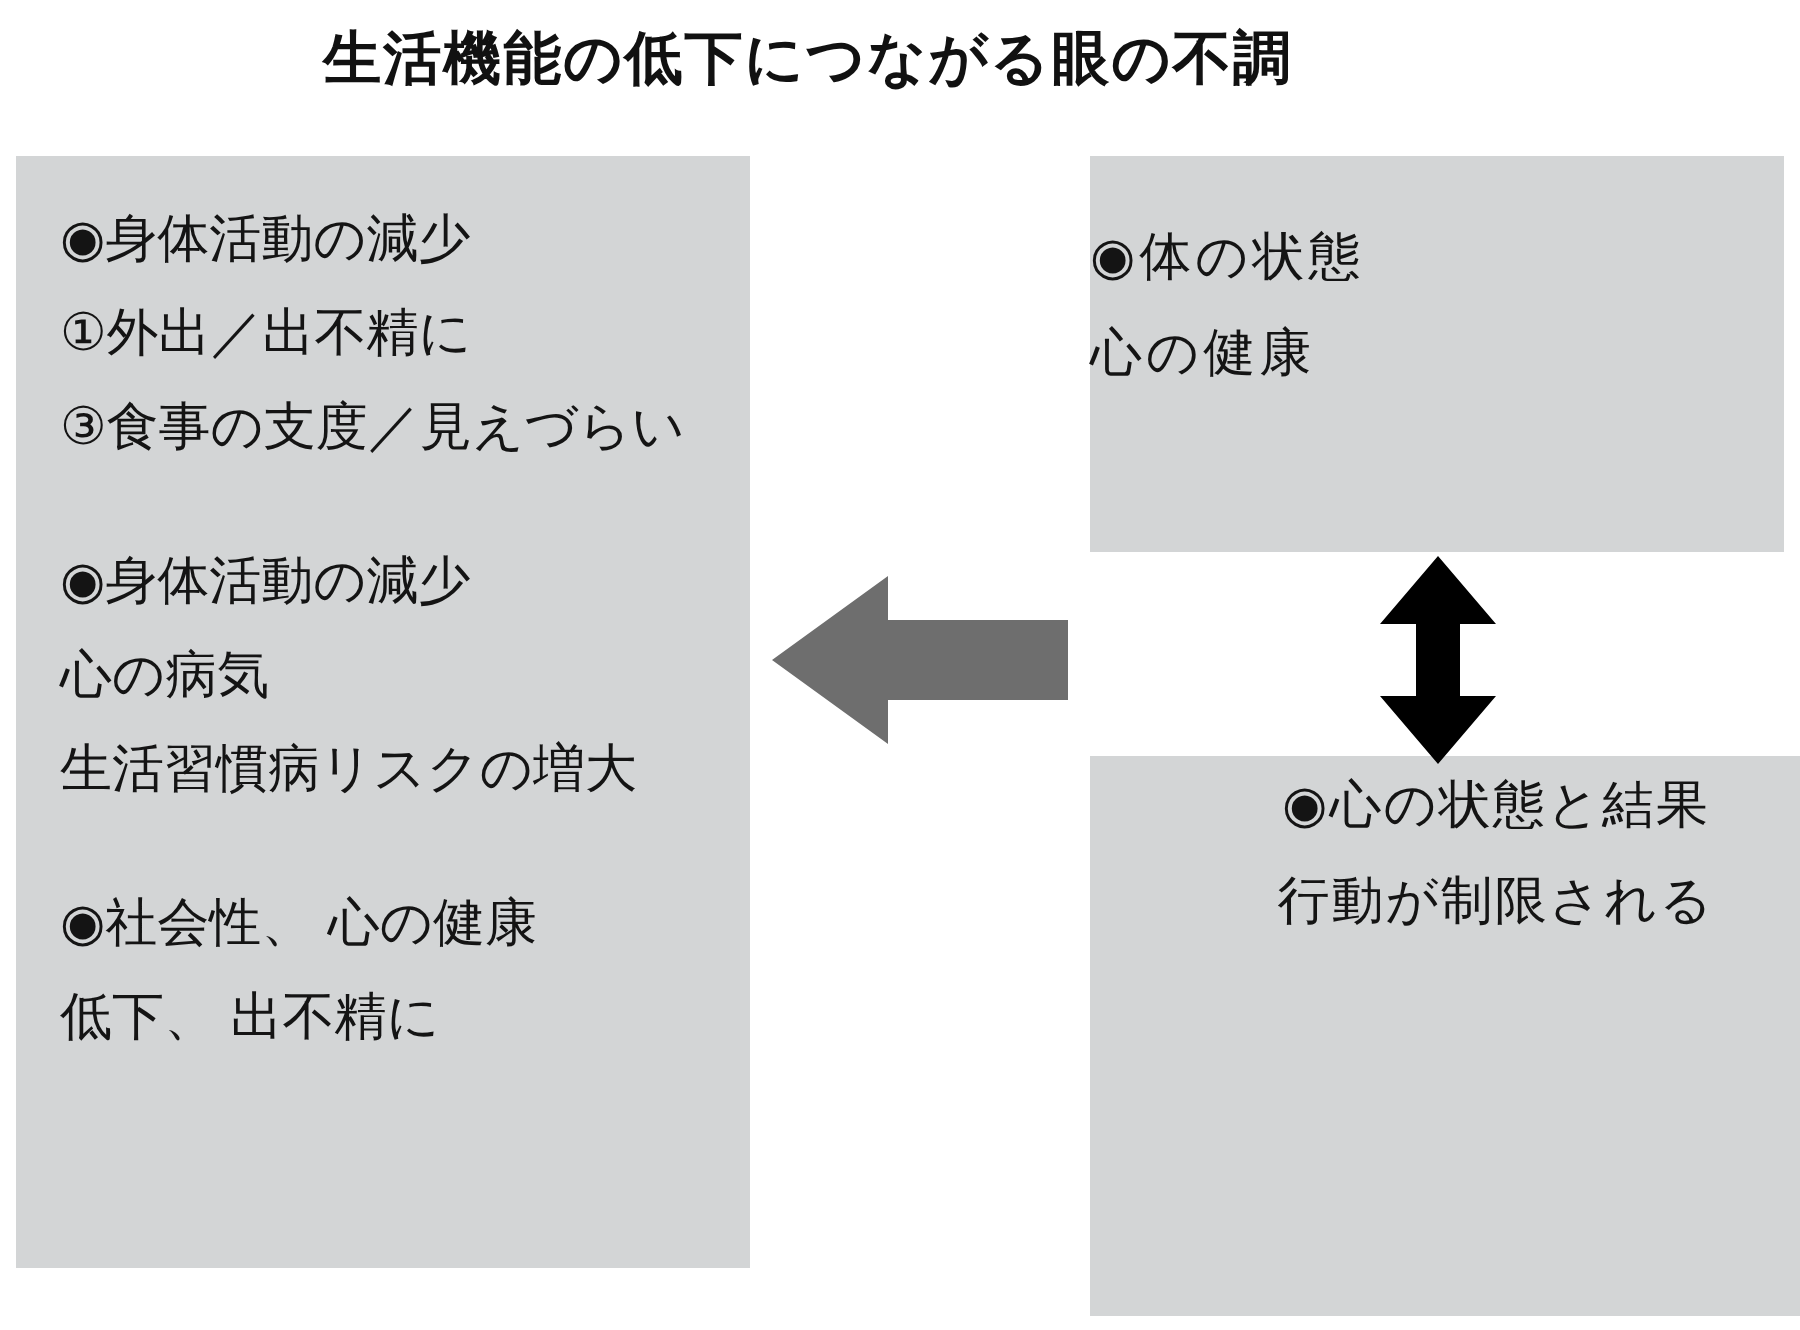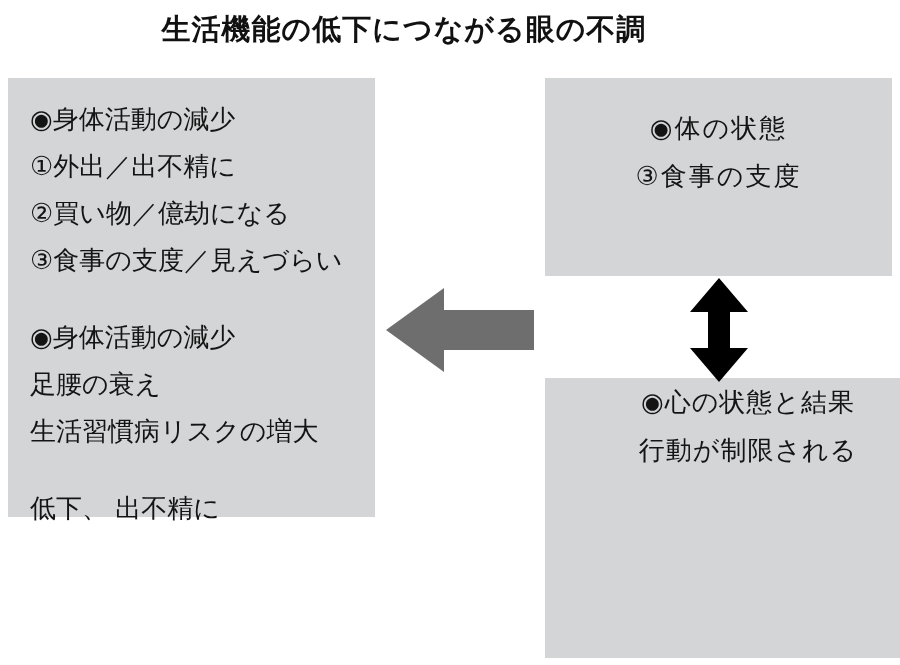--- a/index.html
+++ b/index.html
@@ -32,21 +32,21 @@
     position: absolute;
     background: #d3d5d6;
     box-sizing: border-box;
   }
 
   
   #left-panel {
     left: 8px;
     top: 78px;
     width: 367px;
-    height: 439px;
+    height: 556px;
     padding: 18px 0 0 22px;
   }
   #left-panel .line {
     font-size: 26px;
     line-height: 47px;
     white-space: nowrap;
     color: #141414;
   }
   #left-panel .gap {
     height: 30px;
@@ -56,21 +56,21 @@
   #right-top-panel {
     left: 545px;
     top: 78px;
     width: 347px;
     height: 198px;
     padding-top: 26px;
   }
   #right-top-panel .line {
     font-size: 26px;
     line-height: 48px;
-    text-align: center;
+    text-align: left;
     letter-spacing: 2px;
     color: #141414;
   }
 
   
   #right-bottom-panel {
     left: 545px;
     top: 378px;
     width: 406px;
     height: 280px;
@@ -100,33 +100,33 @@
   }
 </style>
 </head>
 <body>
 
 <div id="title">生活機能の低下につながる眼の不調</div>
 
 <div class="panel" id="left-panel">
   <div class="line">◉身体活動の減少</div>
   <div class="line">①外出／出不精に</div>
-  <div class="line">②買い物／億劫になる</div>
   <div class="line">③食事の支度／見えづらい</div>
   <div class="gap"></div>
   <div class="line">◉身体活動の減少</div>
-  <div class="line">足腰の衰え</div>
+  <div class="line">心の病気</div>
   <div class="line">生活習慣病リスクの増大</div>
   <div class="gap"></div>
+  <div class="line">◉社会性、 心の健康</div>
   <div class="line">低下、 出不精に</div>
 </div>
 
 <div class="panel" id="right-top-panel">
   <div class="line">◉体の状態</div>
-  <div class="line">③食事の支度</div>
+  <div class="line">心の健康</div>
 </div>
 
 <div class="panel" id="right-bottom-panel">
   <div class="line">◉心の状態と結果</div>
   <div class="line">行動が制限される</div>
 </div>
 
 <svg id="left-arrow" viewBox="0 0 148 84">
   <polygon points="0,42 58,0 58,22 148,22 148,62 58,62 58,84" fill="#6e6e6e"></polygon>
 </svg>

